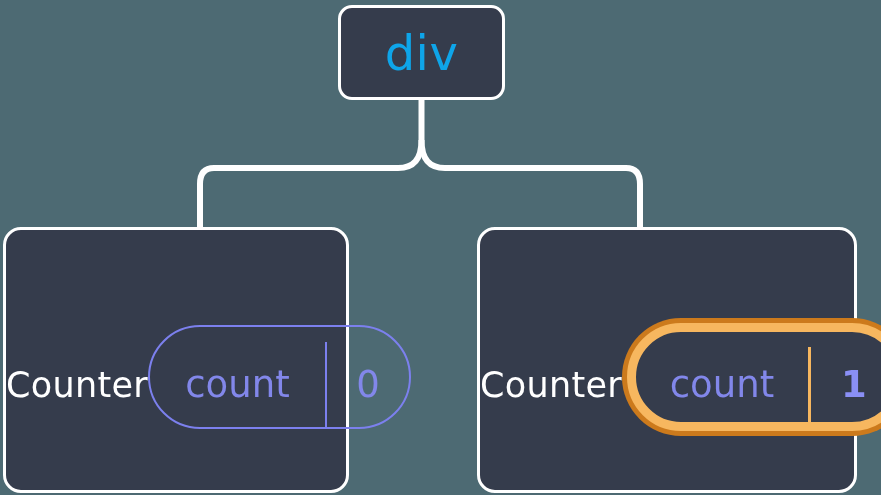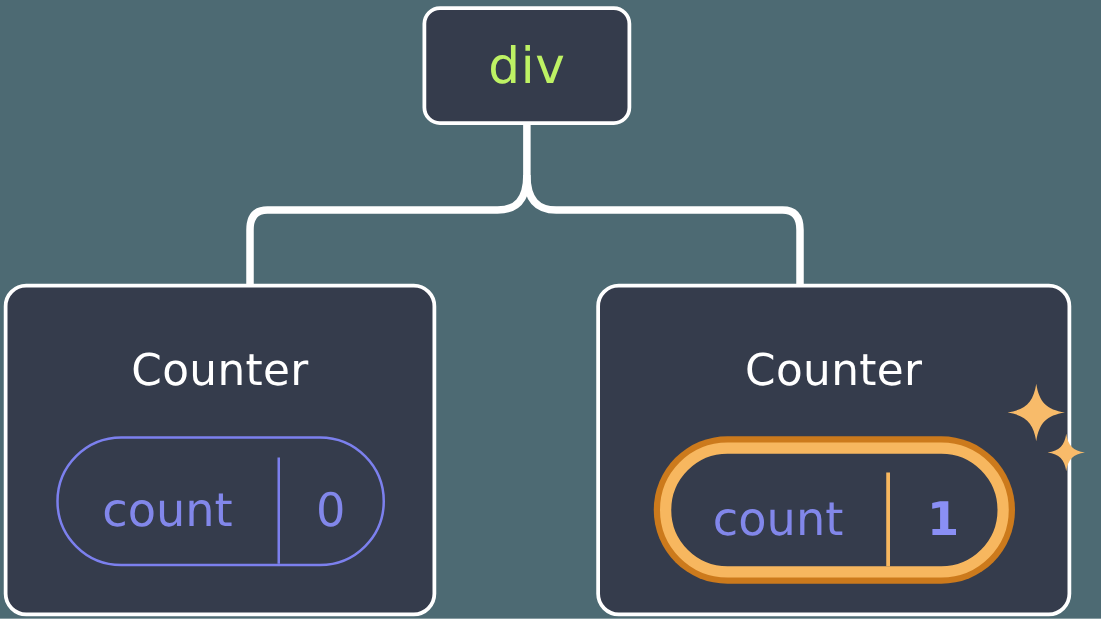--- a/index.html
+++ b/index.html
@@ -36,38 +36,38 @@
     height: 95px;
     box-sizing: border-box;
     background: #353c4c;
     border: 3px solid #ffffff;
     border-radius: 14px;
     display: flex;
     align-items: center;
     justify-content: center;
   }
   .node-root .node-label {
-    color: #bef264;
-    font-size: 40px;
+    color: #0ea5e9;
+    font-size: 48px;
     font-weight: 400;
     letter-spacing: 0.5px;
     line-height: 1;
   }
 
   
   .card {
     position: absolute;
     top: 227px;
     height: 266px;
     box-sizing: border-box;
     background: #353c4c;
     border: 3px solid #ffffff;
     border-radius: 18px;
     display: flex;
-    flex-direction: column;
+    flex-direction: row;
     align-items: center;
   }
   .card-left  { left: 3px;   width: 346px; }
   .card-right { left: 477px; width: 380px; }
 
   .card-title {
     color: #ffffff;
     font-size: 35px;
     font-weight: 400;
     letter-spacing: 0.3px;

